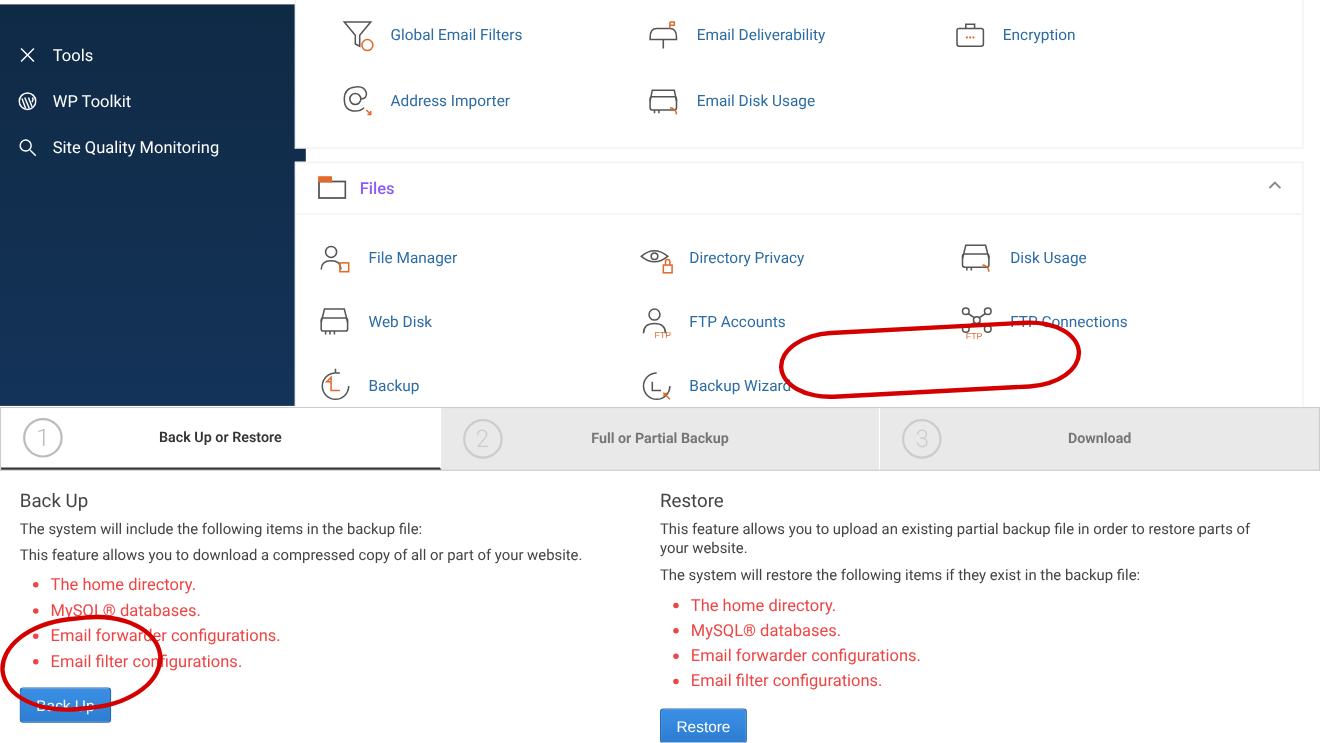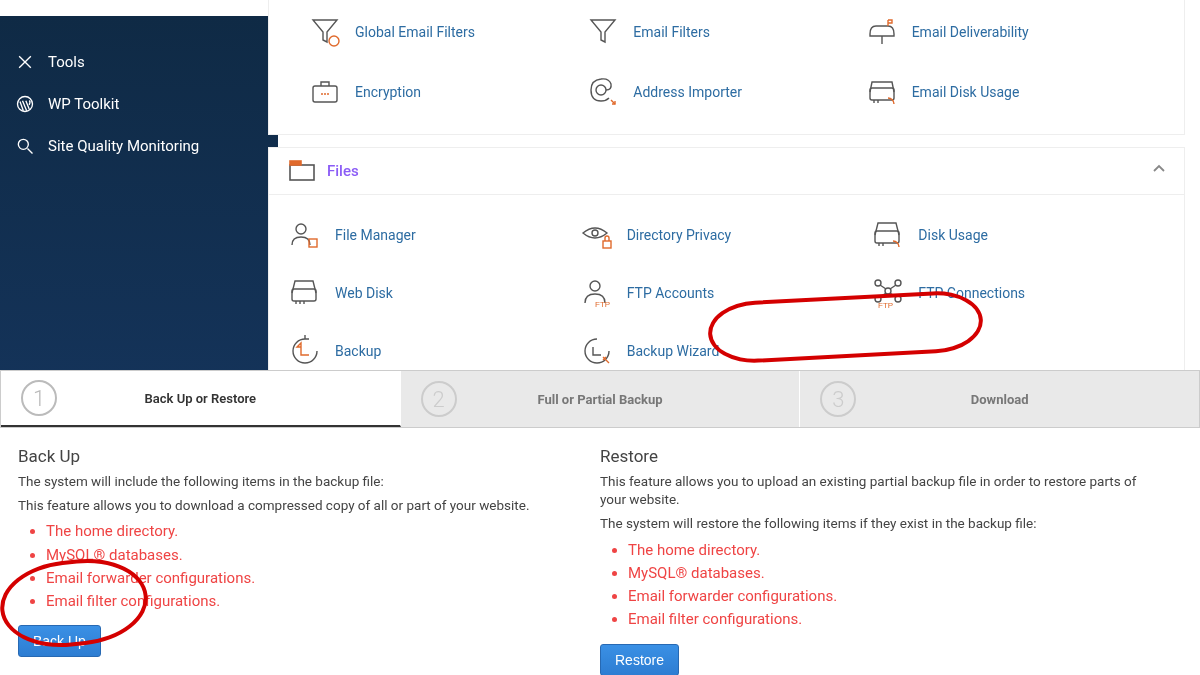--- a/index.html
+++ b/index.html
@@ -8,21 +8,21 @@
     background: #fff;
     width: 1200px;
     height: 675px;
     overflow: hidden;
     position: relative;
     font-size: 14px;
     color: #333;
   }
   .sidebar {
     position: absolute;
-    left: 0; top: 16px;
+    left: 0; top: 4px;
     width: 278px;
     height: 365px;
     background: #102a45;
     background: linear-gradient(#0f2a45,#143359);
     color: #fff;
     padding-top: 25px;
   }
   .sidebar-item {
     display: flex;
     align-items: center;
@@ -234,28 +234,20 @@
   <div class="section email-section">
     <div class="items-grid items-grid-2rows">
       <div class="grid-item">
         <span class="icon">
           <svg width="32" height="32" viewBox="0 0 32 32" fill="none" stroke="#555" stroke-width="1.4">
             <path d="M4 4 L28 4 L18 16 L18 26 L14 24 L14 16 Z"></path>
             <circle cx="25" cy="25" r="5" stroke="#e06a2c"></circle>
           </svg>
         </span>
         <span class="label">Global Email Filters</span>
-      </div>
-      <div class="grid-item">
-        <span class="icon">
-          <svg width="32" height="32" viewBox="0 0 32 32" fill="none" stroke="#555" stroke-width="1.4">
-            <path d="M4 4 L28 4 L18 16 L18 26 L14 24 L14 16 Z"></path>
-          </svg>
-        </span>
-        <span class="label">Email Filters</span>
       </div>
       <div class="grid-item">
         <span class="icon">
           <svg width="32" height="32" viewBox="0 0 32 32" fill="none" stroke="#555" stroke-width="1.4">
             <path d="M4 18 Q4 10 10 10 L22 10 Q28 10 28 18 L28 20 L4 20 Z"></path>
             <line x1="16" y1="20" x2="16" y2="28"></line>
             <path d="M22 4 L22 10" stroke="#e06a2c"></path>
             <path d="M22 4 L26 4 L26 7 L22 7" stroke="#e06a2c"></path>
           </svg>
         </span>

